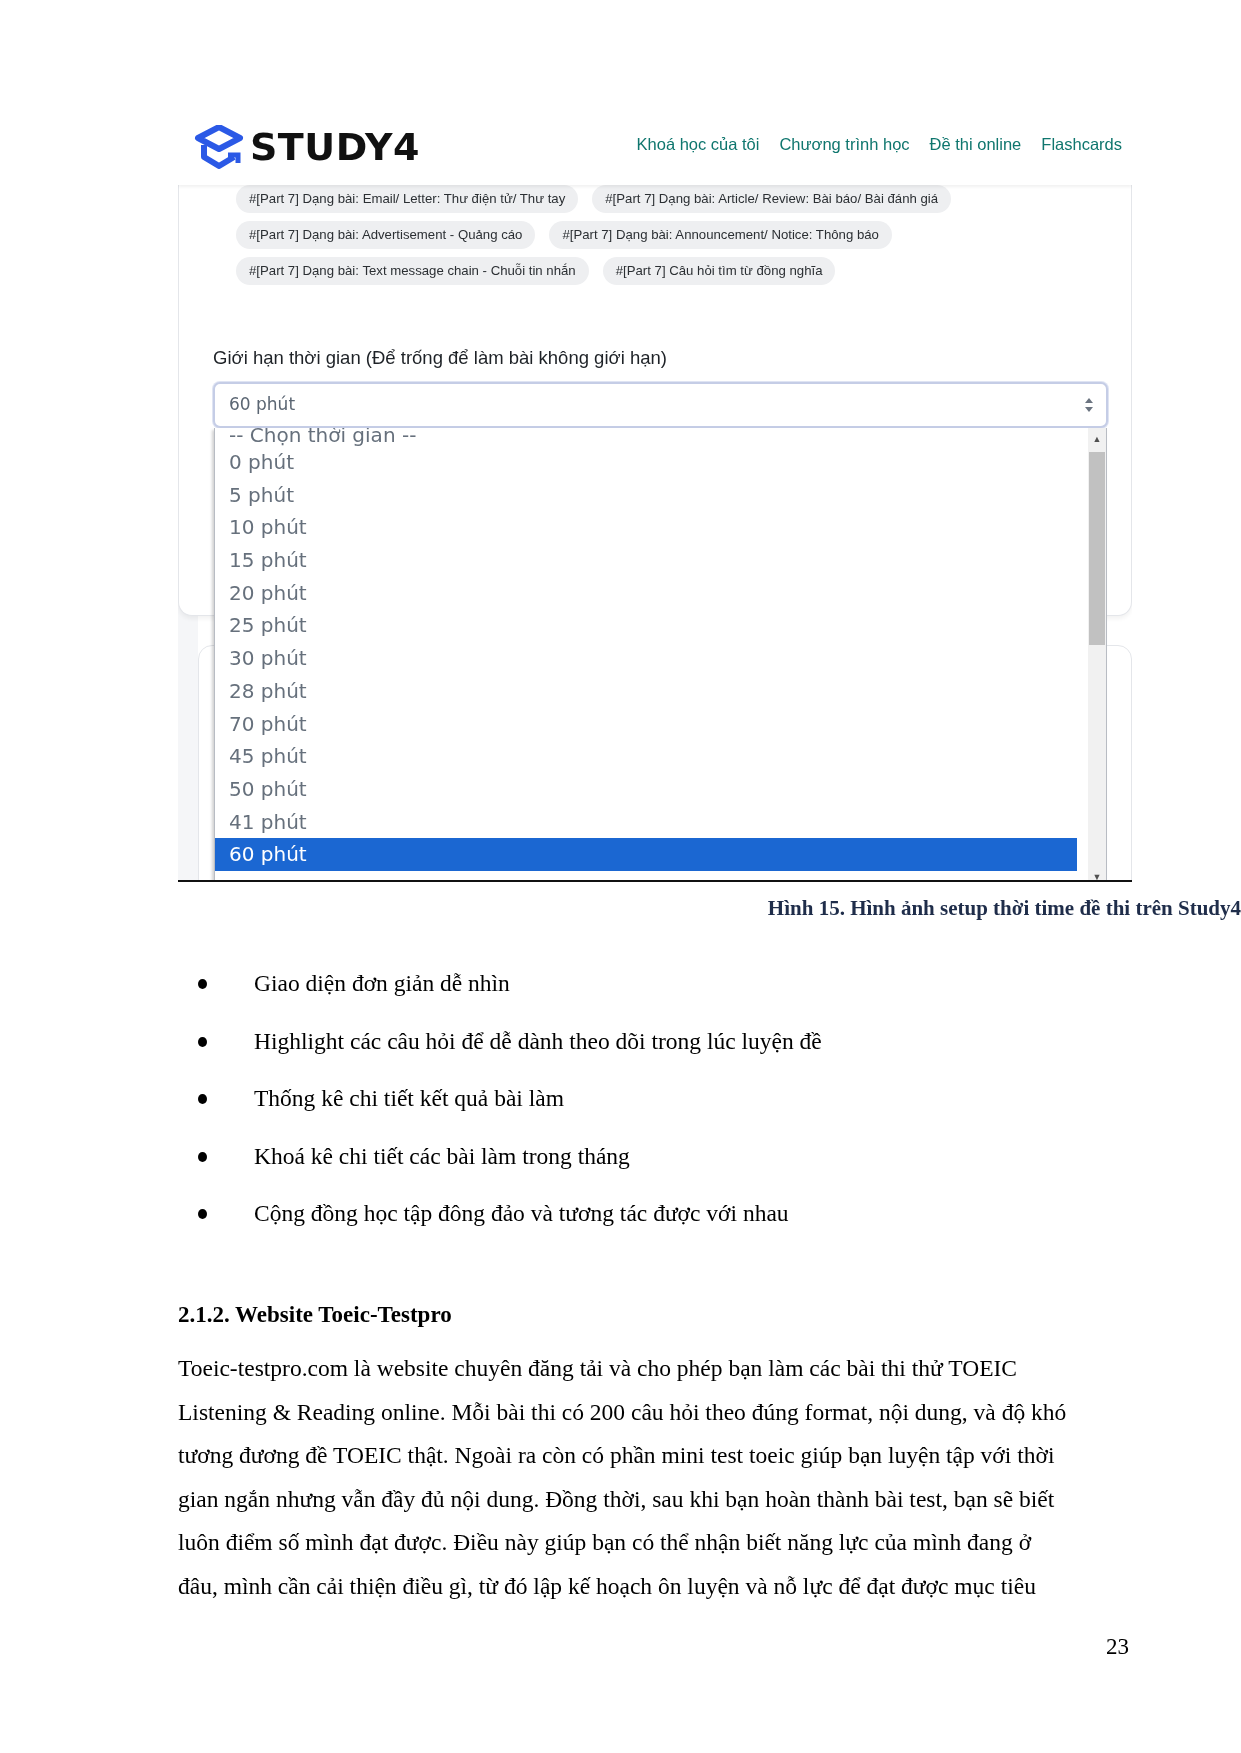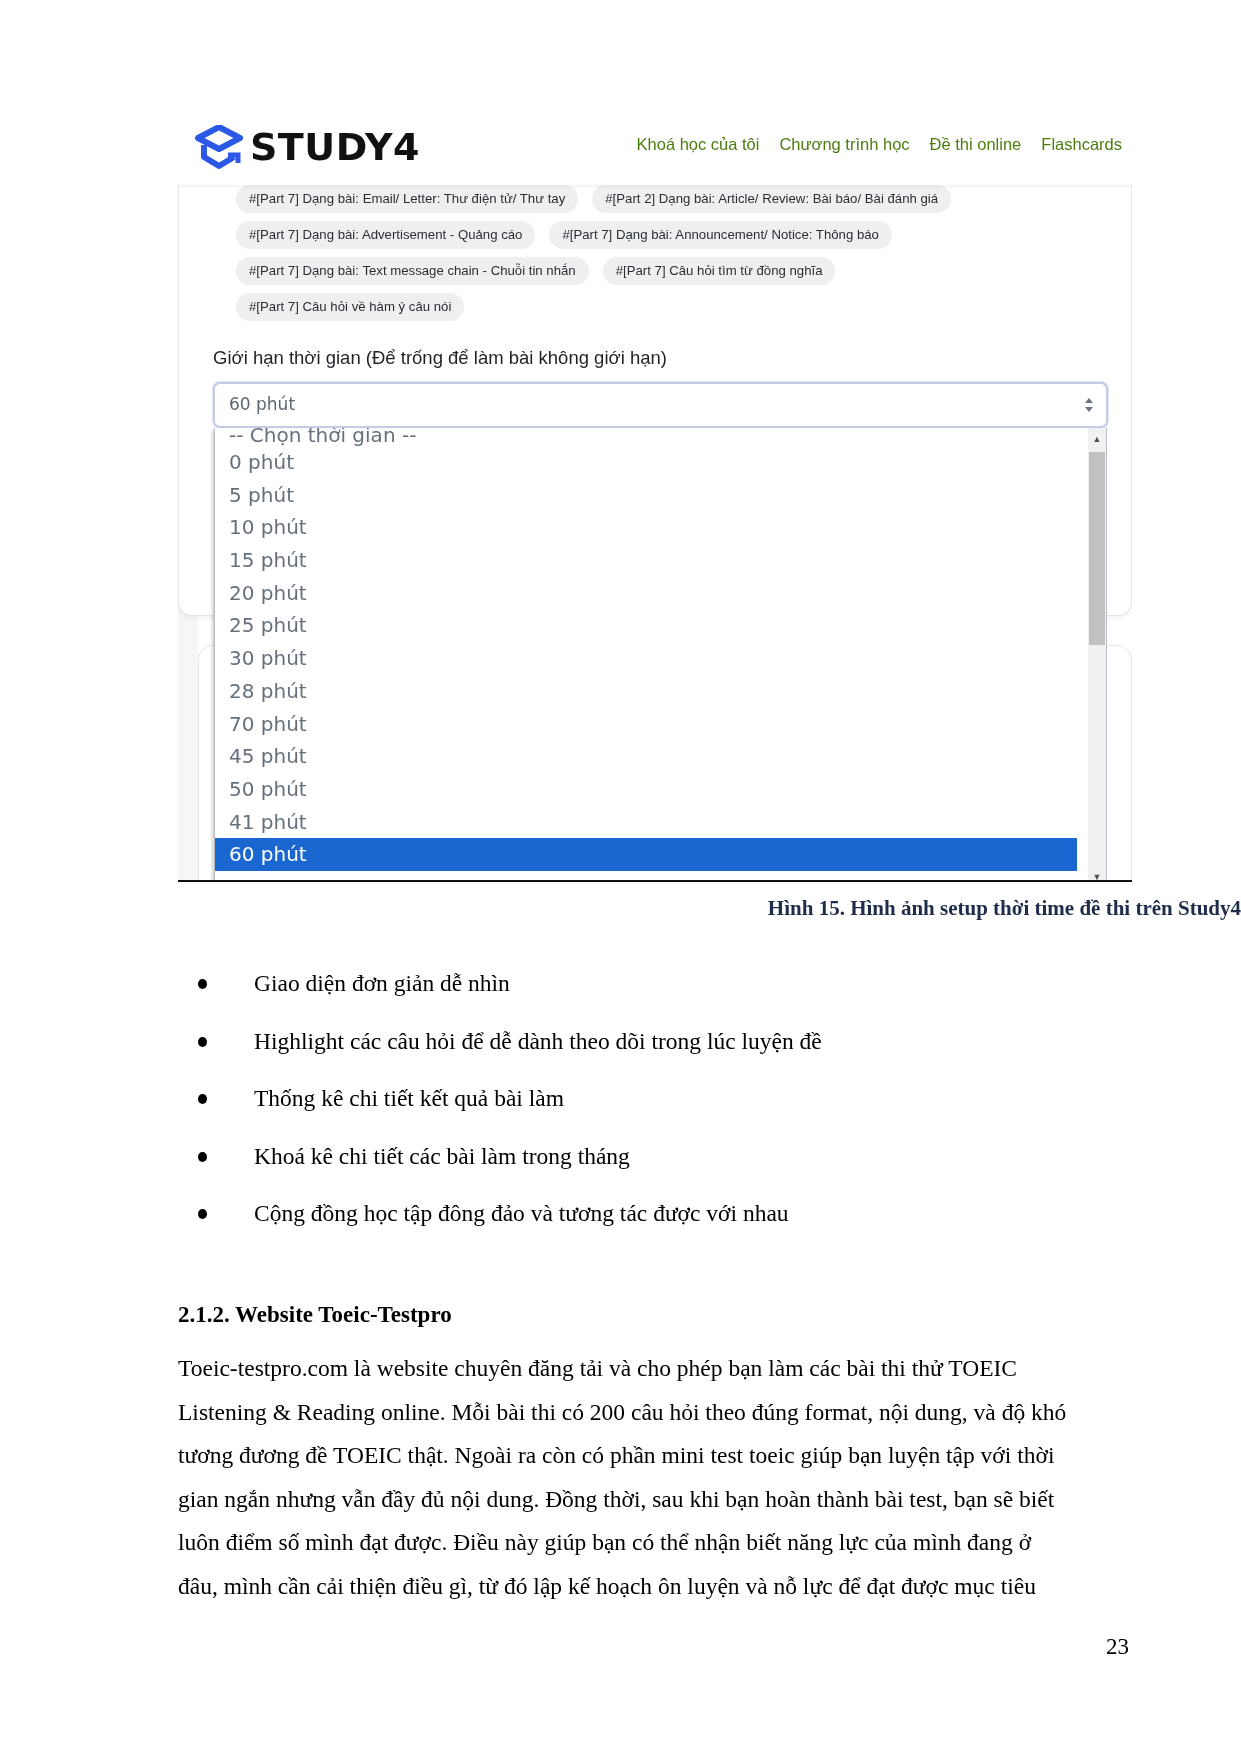--- a/index.html
+++ b/index.html
@@ -4,21 +4,21 @@
 <style>
   html, body { margin:0; padding:0; background:#ffffff; }
   body { width:1241px; height:1753px; position:relative; overflow:hidden; font-family:"Liberation Serif", serif; color:#000; }
 
   
   .shot { position:absolute; left:178px; top:105px; width:954px; height:775px; background:#fff; overflow:hidden; border-bottom:2px solid #111; }
   .topbar { position:absolute; left:0; top:0; width:954px; height:80px; background:#fff; z-index:3; box-shadow:0 2px 3px rgba(0,0,0,0.06); }
   .logo { position:absolute; left:16px; top:20px; height:44px; display:flex; align-items:center; }
   .logo svg { width:50px; height:44px; }
   .logo-text { font-family:"DejaVu Sans", sans-serif; font-weight:bold; font-size:38px; letter-spacing:0.5px; color:#111; margin-left:6px; line-height:44px; }
-  .nav { position:absolute; right:10px; top:30px; display:flex; gap:20px; font-family:"Liberation Sans", sans-serif; font-size:16.5px; color:#4d7c0f; }
+  .nav { position:absolute; right:10px; top:30px; display:flex; gap:20px; font-family:"Liberation Sans", sans-serif; font-size:16.5px; color:#0f766e; }
   .nav span { white-space:nowrap; }
 
   .card { position:absolute; left:0; top:50px; width:952px; height:760px; }
   .card-inner { position:absolute; left:0; top:30px; width:952px; height:430px; background:#fff; border:1px solid #e4e6ea; border-top:none; border-radius:0 0 14px 14px; box-shadow:0 3px 4px rgba(0,0,0,0.05); }
   .leftstripe { position:absolute; left:0; top:0; width:20px; height:775px; background:#f5f6f8; z-index:0; }
   .card2 { position:absolute; left:20px; top:540px; width:932px; height:260px; background:#fff; border:1px solid #e4e6ea; border-radius:14px; }
 
   .tags { position:absolute; left:58px; top:80px; width:880px; z-index:2; }
   .tag-row { display:flex; gap:14px; margin-bottom:8px; height:28px; }
   .tag { background:#eeeff1; border-radius:14px; padding:0 13px; height:28px; line-height:28px; font-family:"Liberation Sans", sans-serif; font-size:13.2px; color:#2b2f33; white-space:nowrap; }
@@ -72,32 +72,29 @@
   </div>
 
   <div class="card">
     <div class="card-inner"></div>
   </div>
   <div class="card2"></div>
 
   <div class="tags">
     <div class="tag-row">
       <span class="tag">#[Part 7] Dạng bài: Email/ Letter: Thư điện tử/ Thư tay</span>
-      <span class="tag">#[Part 2] Dạng bài: Article/ Review: Bài báo/ Bài đánh giá</span>
+      <span class="tag">#[Part 7] Dạng bài: Article/ Review: Bài báo/ Bài đánh giá</span>
     </div>
     <div class="tag-row">
       <span class="tag">#[Part 7] Dạng bài: Advertisement - Quảng cáo</span>
       <span class="tag">#[Part 7] Dạng bài: Announcement/ Notice: Thông báo</span>
     </div>
     <div class="tag-row">
       <span class="tag">#[Part 7] Dạng bài: Text message chain - Chuỗi tin nhắn</span>
       <span class="tag">#[Part 7] Câu hỏi tìm từ đồng nghĩa</span>
-    </div>
-    <div class="tag-row">
-      <span class="tag">#[Part 7] Câu hỏi về hàm ý câu nói</span>
     </div>
   </div>
 
   <div class="field-label">Giới hạn thời gian (Để trống để làm bài không giới hạn)</div>
 
   <div class="select">
     <span class="select-value">60 phút</span>
     <svg class="select-arrows" viewBox="0 0 10 18">
       <path d="M1 7 L5 2 L9 7 Z" fill="#6b7480"></path>
       <path d="M1 11 L5 16 L9 11 Z" fill="#6b7480"></path>

